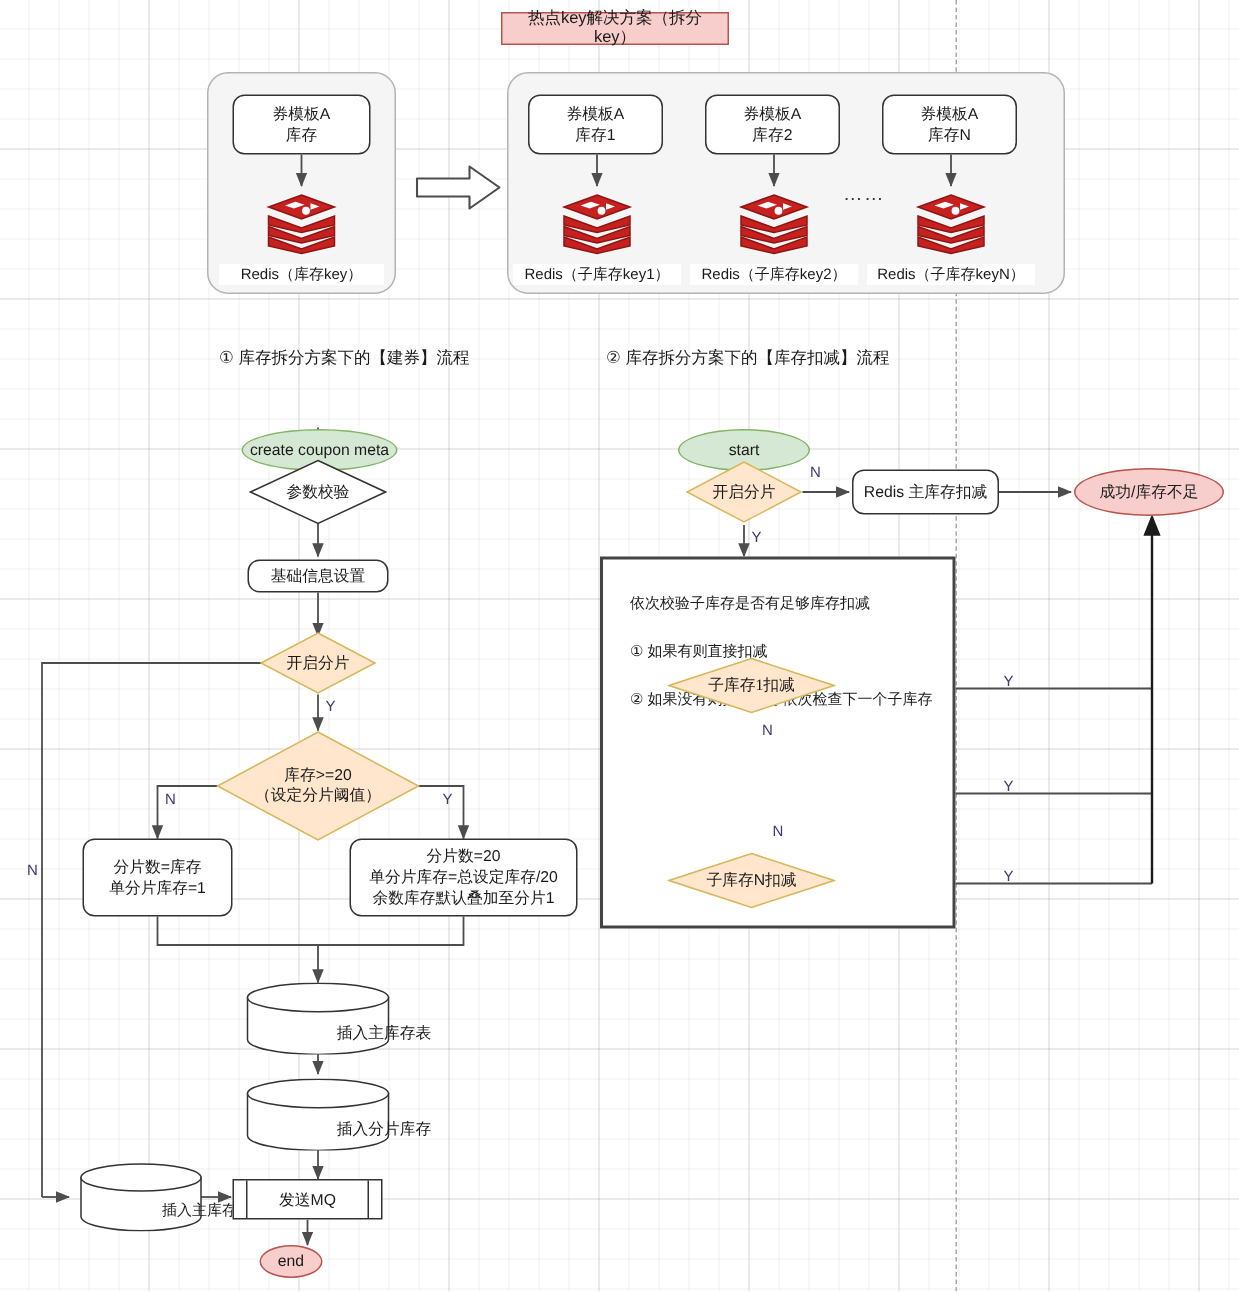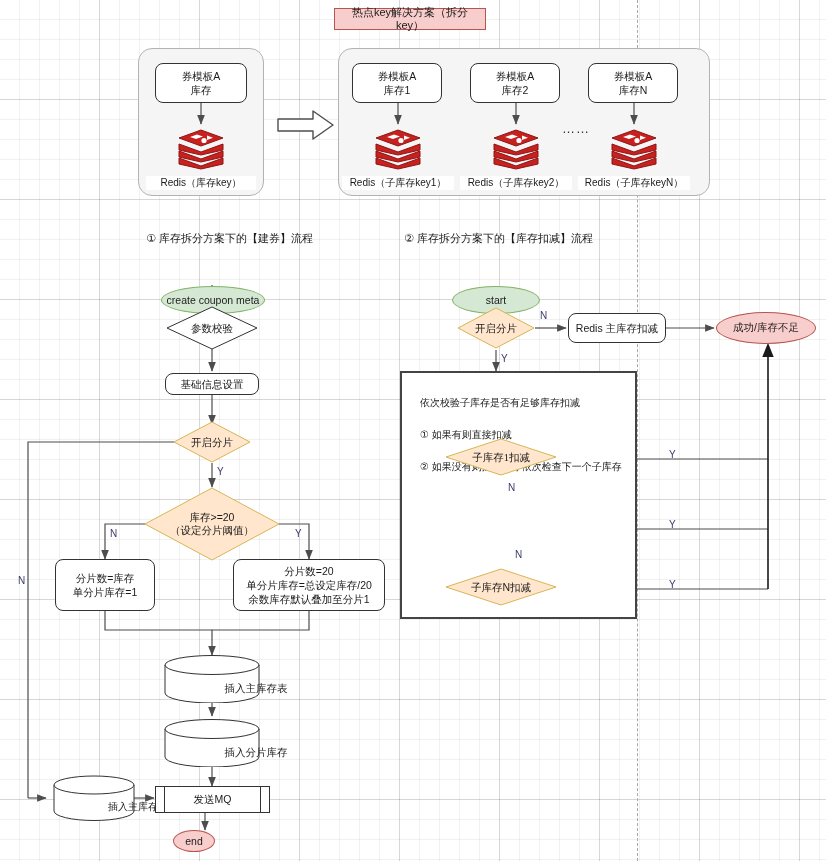--- a/index.html
+++ b/index.html
@@ -288,21 +288,21 @@
   </div>
 
   <div class="abs" style="left:53px;top:775px;width:82px;height:46px;">
     <svg width="82" height="46" viewBox="0 0 82 46">
       <path d="M1 10 L1 36 A40 9.5 0 0 0 81 36 L81 10 Z" fill="#ffffff" stroke="#333" stroke-width="1"></path>
       <ellipse cx="41" cy="10" rx="40" ry="9" fill="#ffffff" stroke="#333" stroke-width="1"></ellipse>
     </svg>
     <div class="cyl-label" style="top:25px;font-size:10px;">插入主库存表</div>
   </div>
 
-  <div class="abs mq ctr" style="left:155px;top:786px;width:115px;height:27px;">发送MQ</div>
+  <div class="abs mq ctr" style="left:155px;top:786px;width:100px;height:27px;">发送MQ</div>
 
   <div class="abs ellipse-pink ctr" style="left:173px;top:830px;width:42px;height:22px;">end</div>
 
   <div class="edge-label" style="left:217px;top:466px;">Y</div>
   <div class="edge-label" style="left:18px;top:575px;">N</div>
   <div class="edge-label" style="left:110px;top:528px;">N</div>
   <div class="edge-label" style="left:295px;top:528px;">Y</div>
 
   <div class="abs ellipse-green ctr" style="left:452px;top:258px;width:88px;height:28px;">start</div>
 

